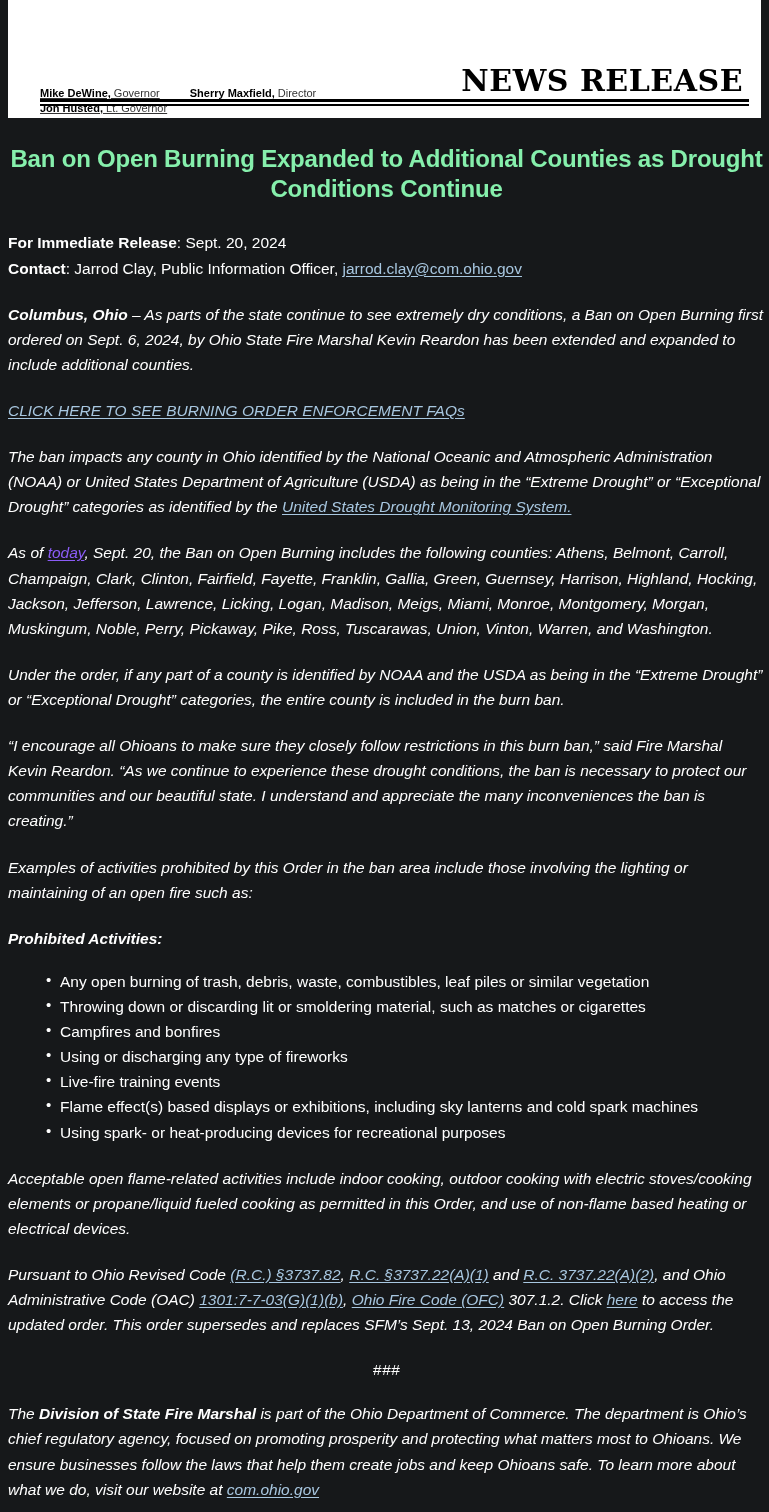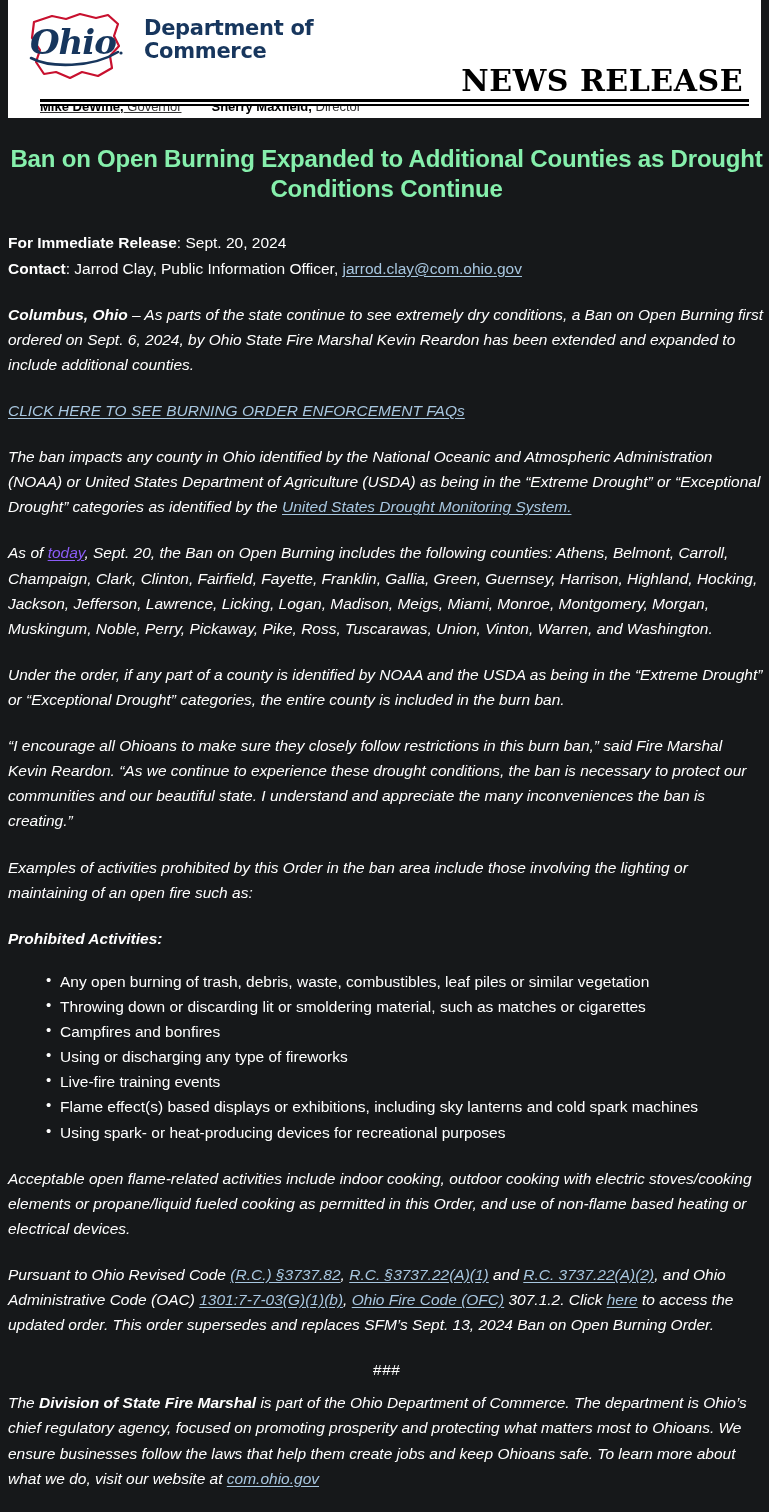--- a/index.html
+++ b/index.html
@@ -49,23 +49,23 @@
     font-family: "DejaVu Sans", sans-serif;
     font-weight: bold;
     font-size: 21px;
     line-height: 1.08;
     color: #17365d;
     letter-spacing: -0.3px;
   }
   .officials {
     position: absolute;
     left: 18px;
-    top: 92px;
+    top: 80px;
     font-family: "Liberation Sans", sans-serif;
-    font-size: 13px;
+    font-size: 11px;
     line-height: 1.38;
     color: #333333;
     white-space: nowrap;
     text-decoration: underline;
   }
   .officials b { color: #000; font-weight: bold; }
   .officials .col2 { display:inline-block; margin-left: 30px; }
   .news-release {
     position: absolute;
     right: 12px;
@@ -141,48 +141,32 @@
   }
   .hashes {
     text-align: center;
     font-style: italic;
     font-size: 15.5px;
     margin-top: 24px;
     letter-spacing: 0.5px;
   }
   .footer-note {
     font-style: italic;
-    margin-top: 11px;
+    margin-top: 22px;
     font-size: 15.5px;
     line-height: 1.62;
   }
   .footer-note b { font-style: italic; font-weight: bold; }
 </style>
 </head>
 <body>
 
 <div class="letterhead">
   <div class="lh-inner">
 
-    <div class="logo-row">
-      <div class="ohio-mark">
-        <svg width="112" height="78" viewBox="0 0 112 78" xmlns="http://www.w3.org/2000/svg">
-          <path d="M12 16 L30 10 L44 13 L58 8 L74 12 L86 9 L96 18 L92 30 L97 40 L88 50 L90 62 L76 70 L60 66 L48 72 L34 66 L22 68 L14 56 L18 44 L10 32 Z" fill="none" stroke="#c8102e" stroke-width="2.2" stroke-linejoin="round"></path>
-          <g fill="#17365d" font-family="DejaVu Serif, serif" font-style="italic" font-weight="bold">
-            <text x="8" y="48" font-size="34" letter-spacing="-1">Ohio</text>
-          </g>
-          <path d="M9 52 C28 62, 70 62, 96 46" fill="none" stroke="#17365d" stroke-width="2.6" stroke-linecap="round"></path>
-          <circle cx="99" cy="47" r="1.6" fill="#17365d"></circle>
-        </svg>
-      </div>
-      <div class="dept-name">
-        <div>Department of</div>
-        <div>Commerce</div>
-      </div>
-    </div>
 
     <div class="officials">
       <div>
         <b>Mike DeWine,</b><span> Governor</span><span class="col2"><b>Sherry Maxfield,</b><span> Director</span></span>
       </div>
       <div>
         <b>Jon Husted,</b><span> Lt. Governor</span>
       </div>
     </div>
 

